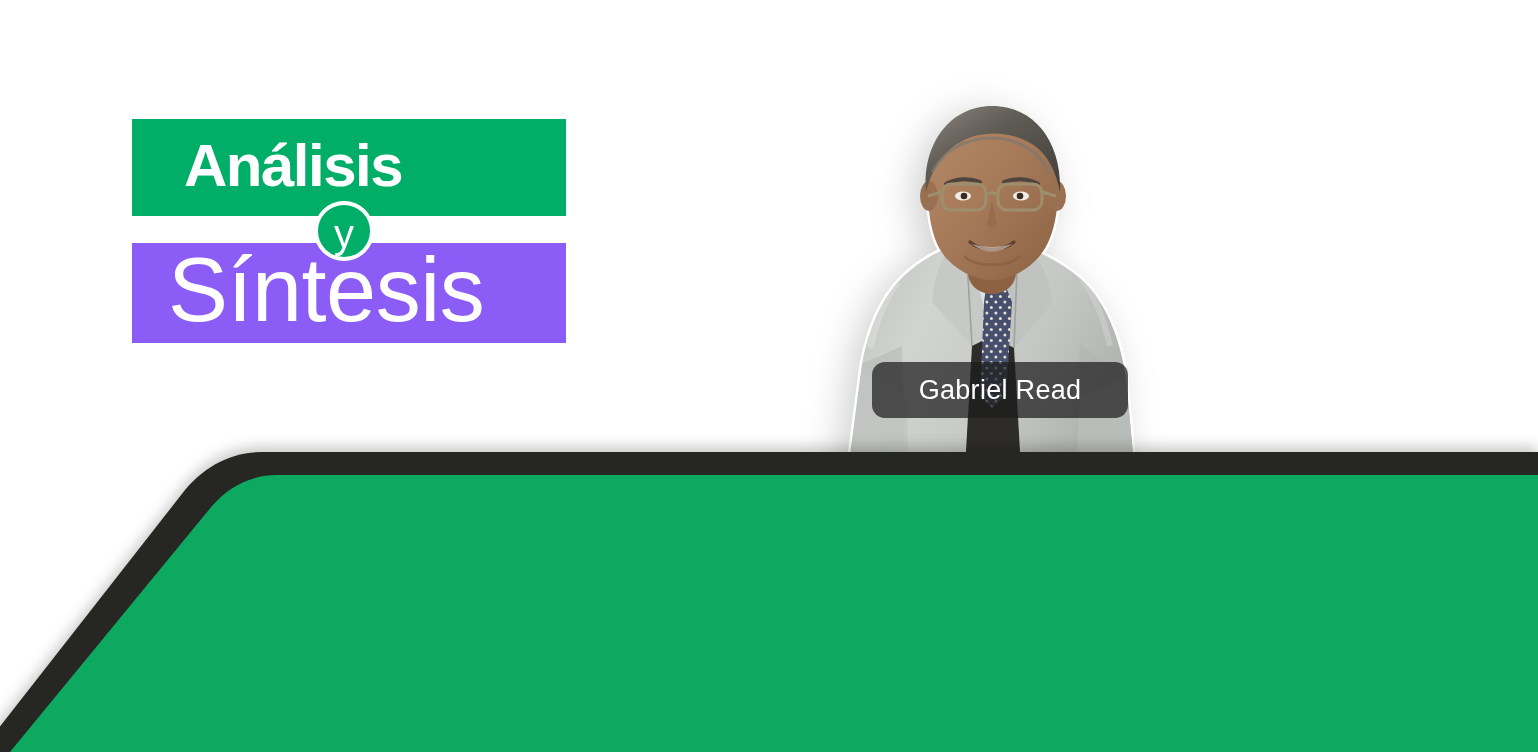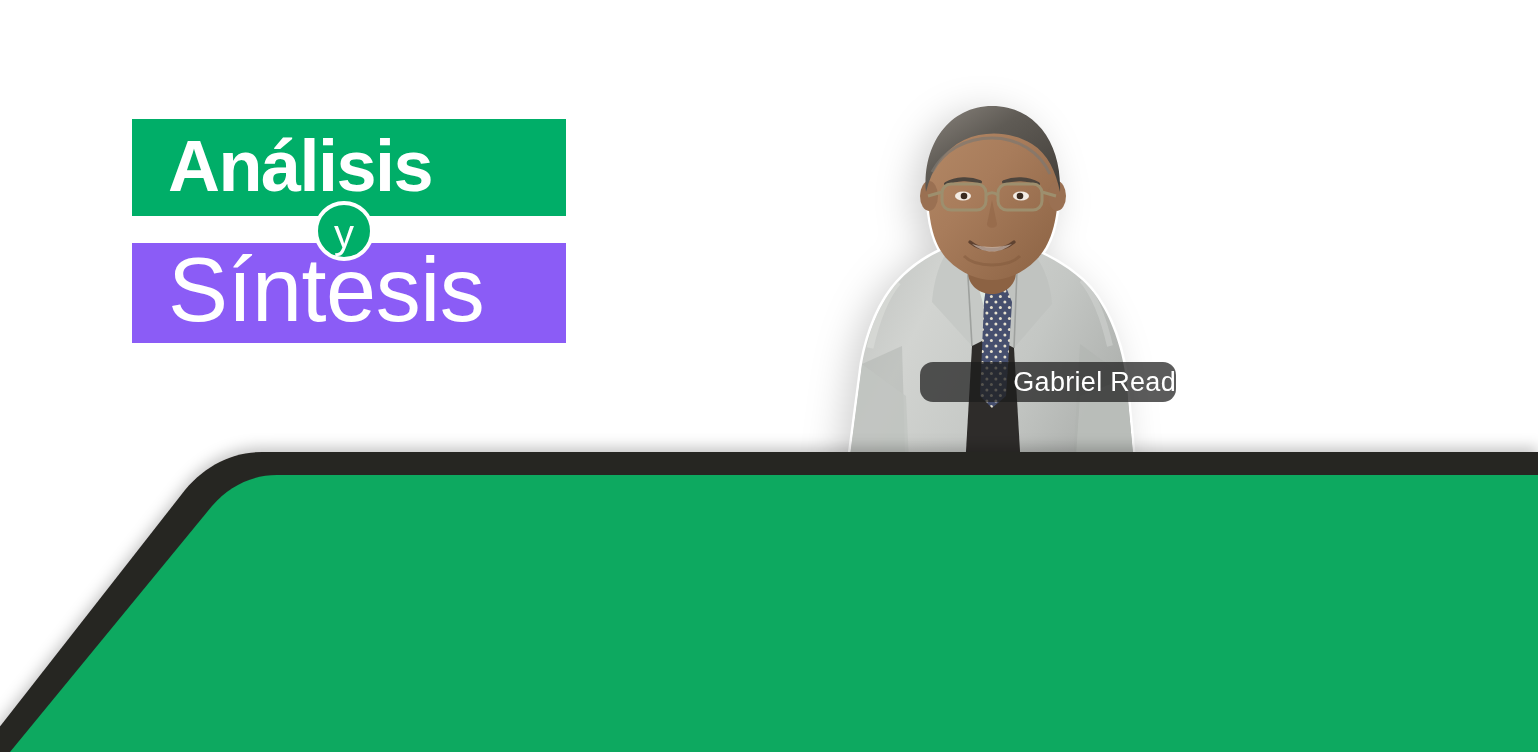--- a/index.html
+++ b/index.html
@@ -47,24 +47,24 @@
     height: 100px;
     background: #8b5cf6;
   }
   .logo-word {
     color: #ffffff;
     line-height: 1;
     white-space: nowrap;
     display: block;
   }
   .logo-word-top {
-    font-size: 72px;
+    font-size: 60px;
     font-weight: 700;
     letter-spacing: -1.5px;
-    margin-left: 36px;
+    margin-left: 52px;
     margin-top: -4px;
   }
   .logo-word-bottom {
     font-size: 90px;
     font-weight: 300;
     letter-spacing: -0.5px;
     margin-left: 36px;
     margin-top: -6px;
   }
   .logo-y {
@@ -106,28 +106,27 @@
     height: 390px;
     filter: drop-shadow(-10px 6px 18px rgba(0,0,0,0.18));
   }
 
   
   .name-badge {
     position: absolute;
     left: 872px;
     top: 362px;
     width: 256px;
-    height: 40px;
+    height: 56px;
     border-radius: 13px;
     background: rgba(28,28,28,0.72);
     display: flex;
     align-items: center;
-    justify-content: flex-end;
+    justify-content: center;
     z-index: 6;
-    margin-left: 48px;
   }
   .name-badge-label {
     color: #ffffff;
     font-size: 27px;
     font-weight: 300;
     letter-spacing: 0.3px;
     line-height: 1;
     white-space: nowrap;
   }
 

